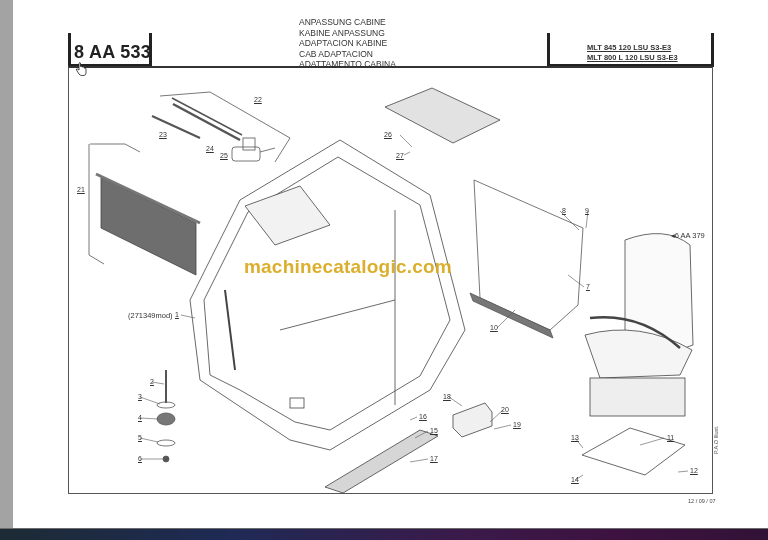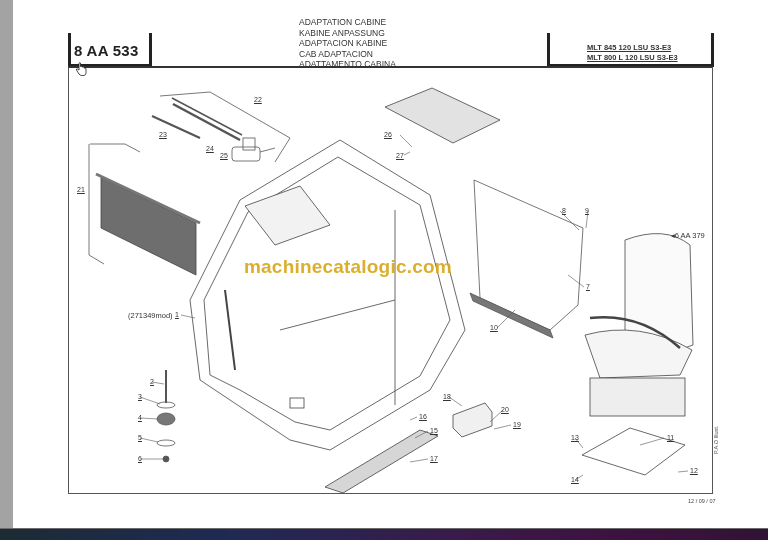--- a/index.html
+++ b/index.html
@@ -2,21 +2,21 @@
 <html><head>
 <meta charset="utf-8">
 <style>
   html, body { margin:0; padding:0; }
   body { width:768px; height:540px; position:relative; overflow:hidden; background:#ffffff; font-family:"Liberation Sans", sans-serif; }
   .left-gutter { position:absolute; left:0; top:0; width:13px; height:528px; background:#a3a3a3; border-right:1px solid #8c8c8c; }
   .taskbar { position:absolute; left:0; top:528px; width:768px; height:12px; background:linear-gradient(90deg,#1c2b34 0%,#1f2a55 30%,#3a1a4a 60%,#3d1240 80%,#321236 100%); border-top:1px solid #6b6b6b; }
   .page { position:absolute; left:13px; top:0; width:755px; height:528px; background:#fff; }
   .frame { position:absolute; left:68px; top:66px; width:645px; height:428px; border:1px solid #555; border-top:2px solid #333; box-sizing:border-box; }
   .code-box { position:absolute; left:68px; top:33px; width:84px; height:34px; border-left:3px solid #222; border-right:3px solid #222; border-bottom:3px solid #222; box-sizing:border-box; }
-  .code-text { position:absolute; left:74px; top:42px; font-size:15px; font-weight:bold; color:#222; letter-spacing:0.3px; }
+  .code-text { position:absolute; left:74px; top:42px; font-size:18px; font-weight:bold; color:#222; letter-spacing:0.3px; }
   .titles { position:absolute; left:299px; top:17px; font-size:8.5px; line-height:10.5px; color:#333; }
   .models-box { position:absolute; left:547px; top:33px; width:167px; height:34px; border-left:3px solid #222; border-right:3px solid #222; border-bottom:3px solid #222; box-sizing:border-box; }
   .models { position:absolute; left:587px; top:43px; font-size:7.5px; font-weight:bold; line-height:9.5px; color:#333;text-decoration:underline; }
   .date { position:absolute; left:688px; top:498px; font-size:5.5px; color:#444; }
   .illust { position:absolute; left:713px; top:454px; font-size:5.5px; color:#555; transform:rotate(-90deg); transform-origin:left top; }
   .watermark { position:absolute; left:244px; top:256px; font-size:19px; font-weight:bold; color:#d8a91c; letter-spacing:0.2px; opacity:0.92;text-align:right; }
   .callout { position:absolute; font-size:7px; color:#333; text-decoration:underline; }
   .ref { position:absolute; font-size:7.5px; color:#333; }
   .cursor { position:absolute; left:75px; top:62px; width:12px; height:14px; }
   svg.drawing { position:absolute; left:0; top:0; }
@@ -25,21 +25,21 @@
 <body>
 
 <div class="left-gutter"></div>
 
 <div class="page"></div>
 
 <div class="code-box"></div>
 <div class="code-text">8 AA 533</div>
 
 <div class="titles">
-  <div>ADAPTATION CABINE</div>
+  <div>ANPASSUNG CABINE</div>
   <div>KABINE ANPASSUNG</div>
   <div>ADAPTACION KABINE</div>
   <div>CAB ADAPTACION</div>
   <div>ADATTAMENTO CABINA</div>
 </div>
 
 <div class="models-box"></div>
 <div class="models">
   <div>MLT 845 120 LSU S3-E3</div>
   <div>MLT 800 L 120 LSU S3-E3</div>

